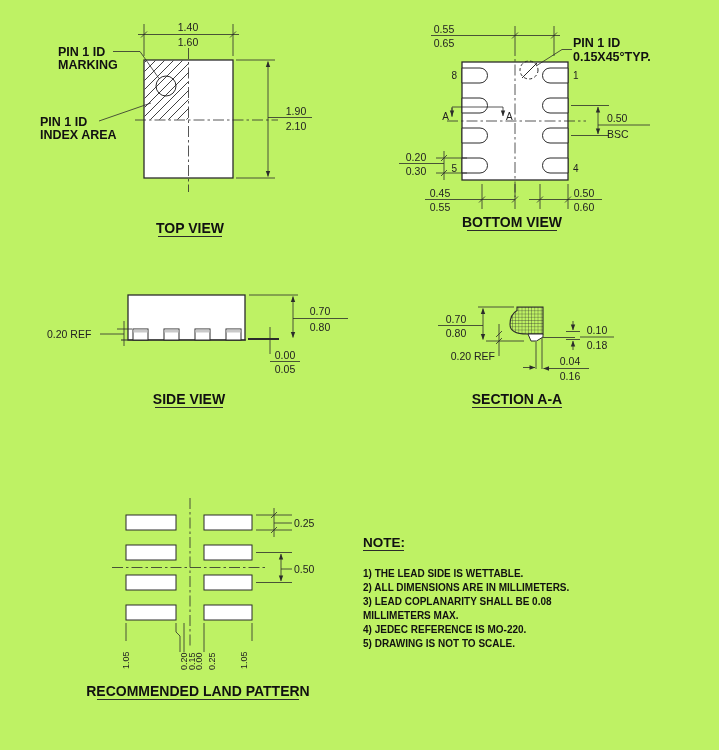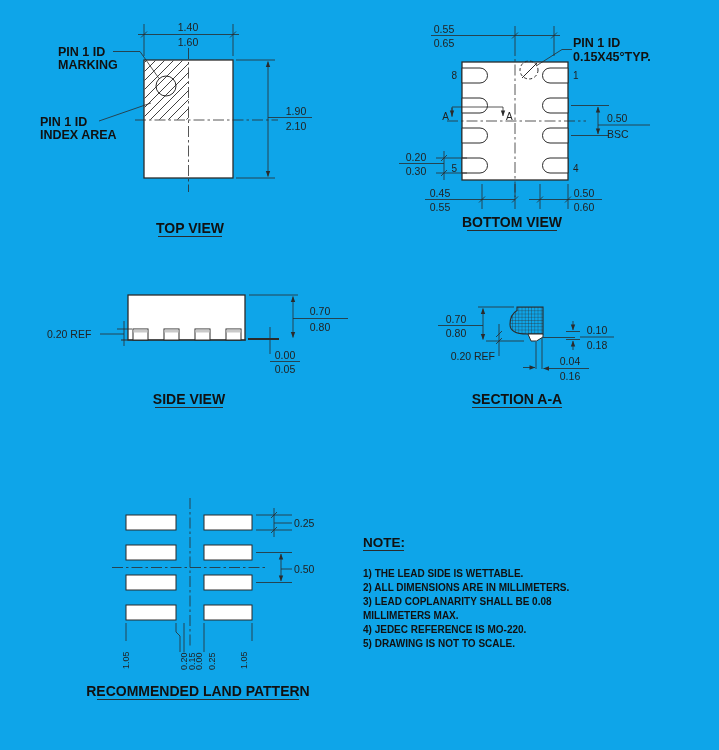--- a/index.html
+++ b/index.html
@@ -1,16 +1,16 @@
 <!DOCTYPE html>
 <html><head>
 <meta charset="utf-8">
 <style>
   html,body{margin:0;padding:0;background:#ffffff;}
-  .page{position:relative;width:719px;height:750px;background:#0ea5e9;overflow:hidden;}
+  .page{position:relative;width:719px;height:750px;background:#bef264;overflow:hidden;}
   svg{display:block;}
   svg text{font-family:"Liberation Sans","DejaVu Sans",sans-serif;fill:#111;}
   .ln{stroke:#2b2b2b;stroke-width:1;fill:none;}
   .lnthin{stroke:#2b2b2b;stroke-width:0.8;fill:none;}
   .cl{stroke:#2b2b2b;stroke-width:0.8;fill:none;stroke-dasharray:11 3 2.5 3;}
   .dash{stroke:#2b2b2b;stroke-width:1;fill:none;stroke-dasharray:3 2.4;}
   .body{fill:#ffffff;stroke:#2b2b2b;stroke-width:1.3;}
   .pad{fill:#ffffff;stroke:#2b2b2b;stroke-width:1;}
   .dim{font-size:10.5px;fill:#222;}
   .dimr{font-size:9px;fill:#222;}

